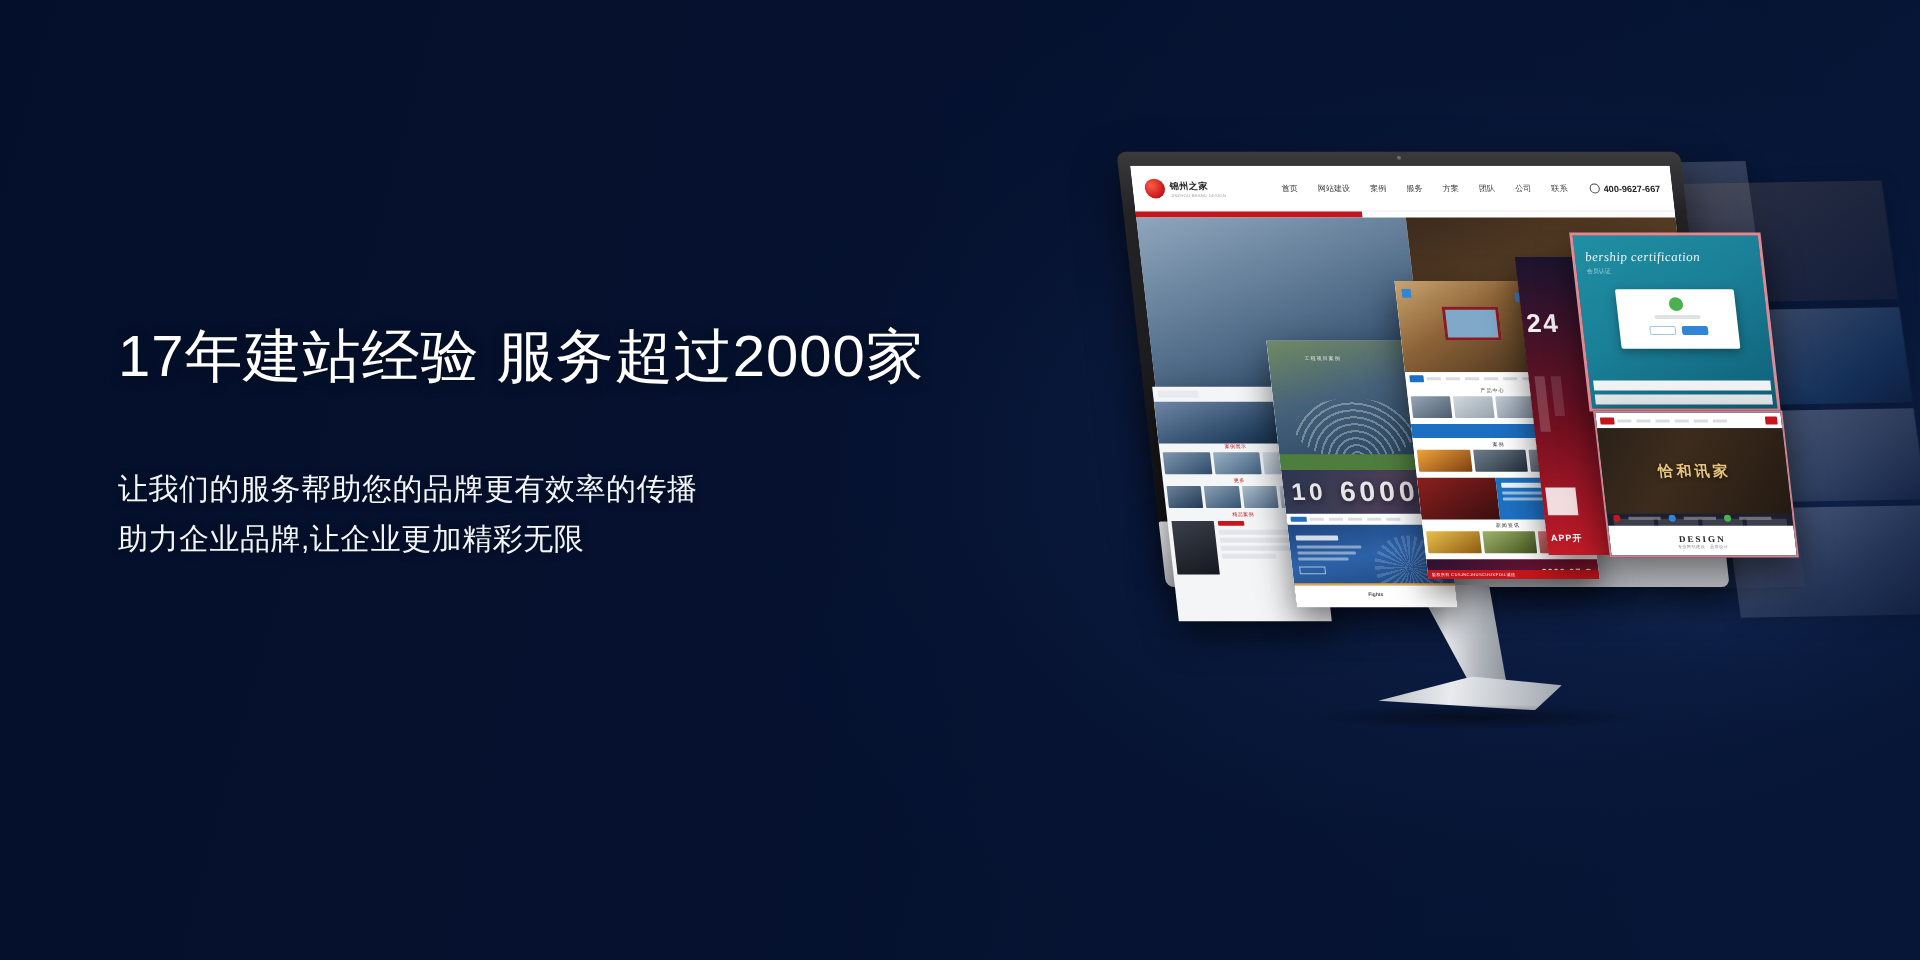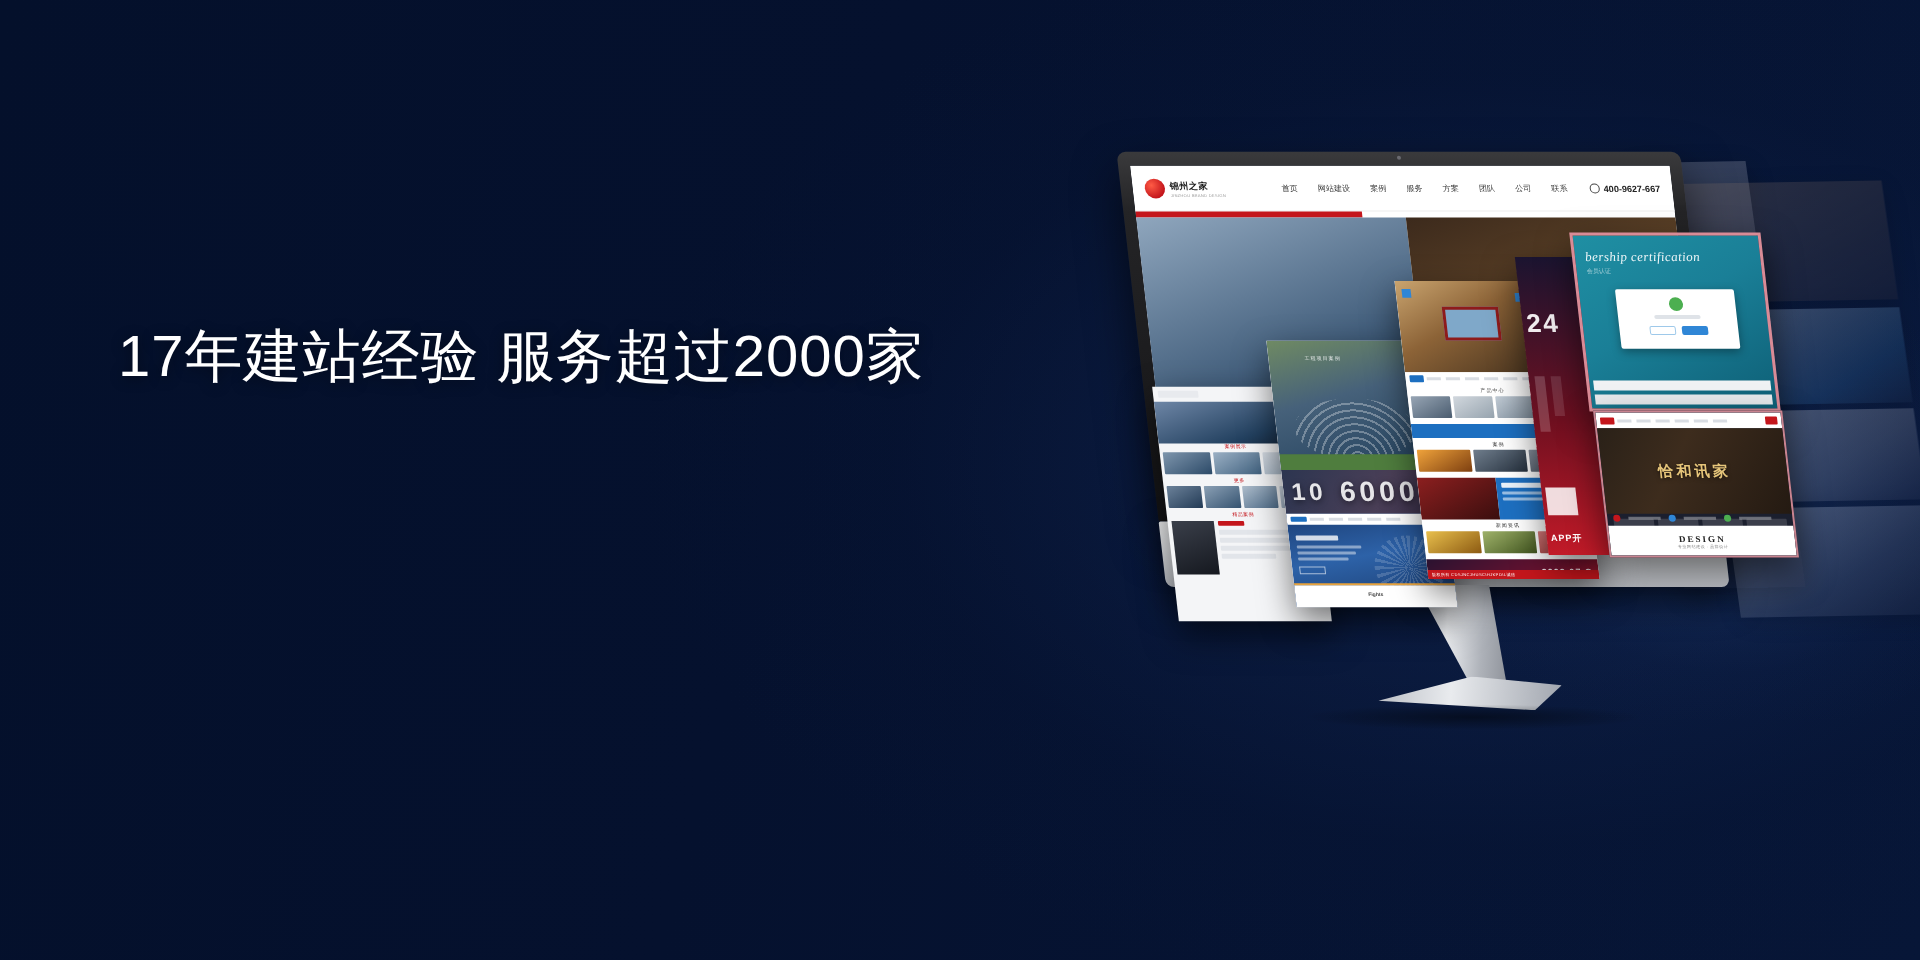--- a/index.html
+++ b/index.html
@@ -337,20 +337,24 @@
     pointer-events:none;
   }
 </style>
 </head>
 <body>
 
 <div id="banner">
 
   <div class="copy">
     <div class="headline">17年建站经验 服务超过2000家</div>
+    <div class="sub">
+      <div class="sub-line">让我们的服务帮助您的品牌更有效率的传播</div>
+      <div class="sub-line">助力企业品牌,让企业更加精彩无限</div>
+    </div>
   </div>
 
   <div class="visual">
 
     <div class="glow"></div>
 
     <div class="ghost-stack2"></div>
     <div class="ghost-stack">
       <div class="ghost g1"></div>
       <div class="ghost g2"></div>

